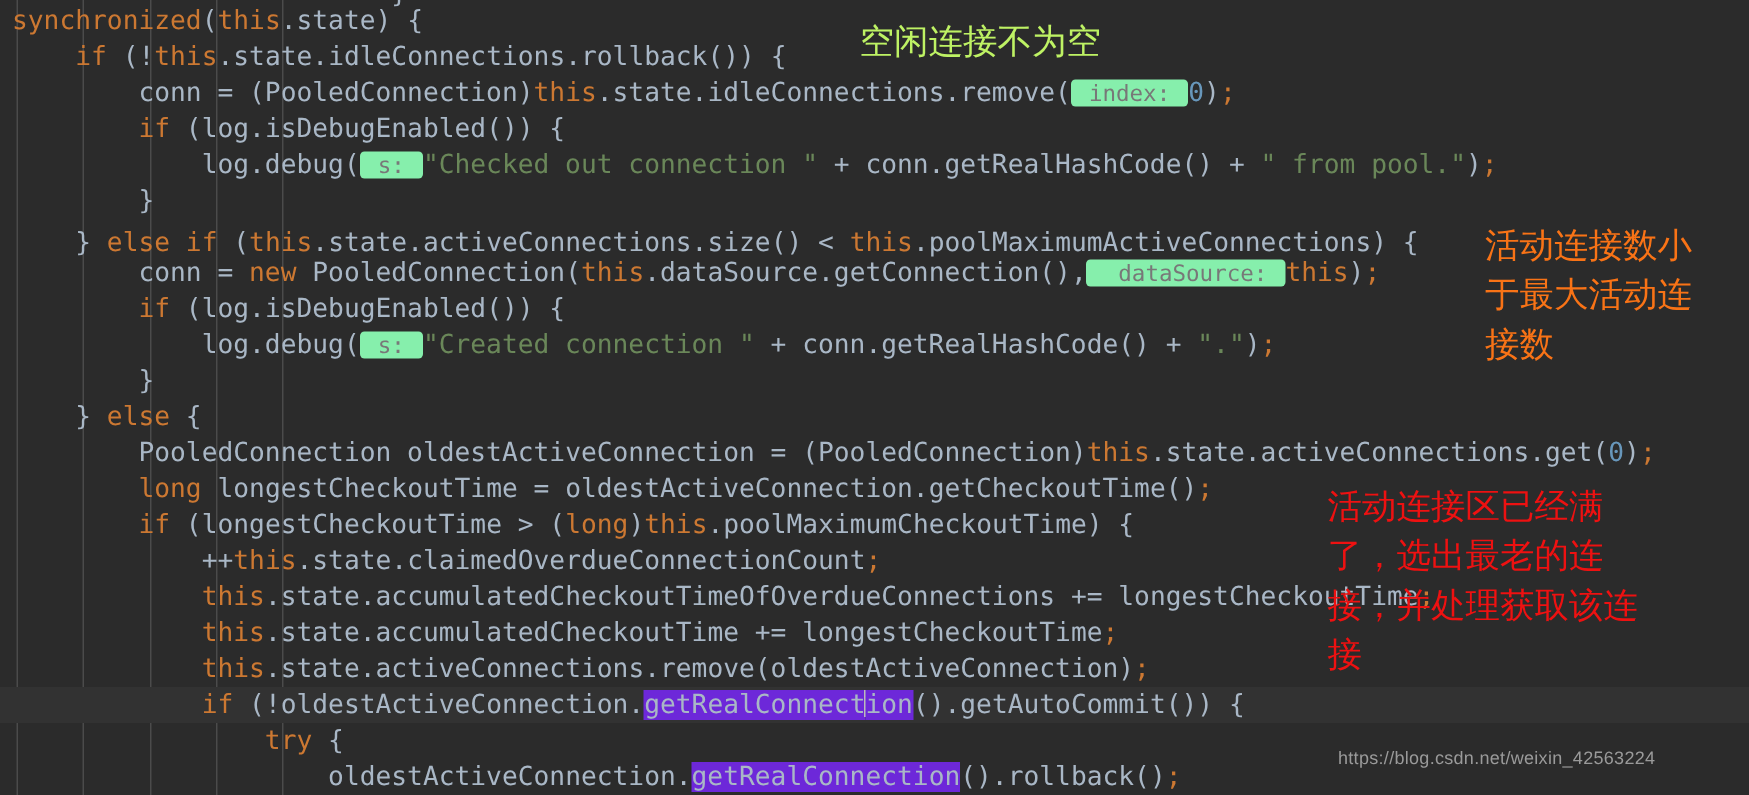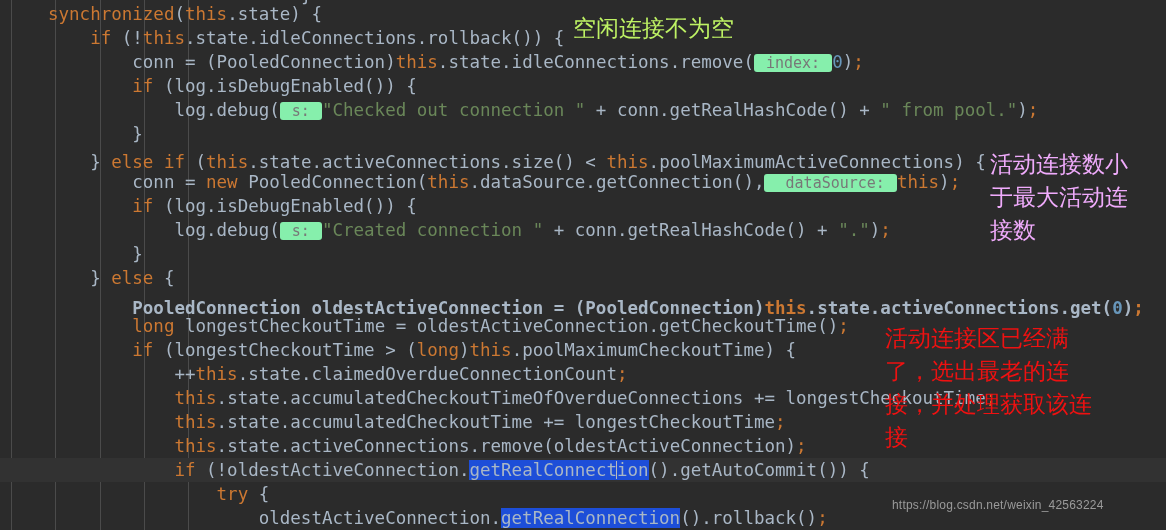--- a/index.html
+++ b/index.html
@@ -25,21 +25,20 @@
   .code-line{
     position:absolute;
     left:0;
     width:954px;
     height:24px;
     line-height:24px;
     font-size:17.5px;
     letter-spacing:0px;
     white-space:pre;
     color:#a9b7c6;
-    padding-left:40px;
   }
   .code-line .txt{
     display:inline-block;
     padding-left:8px;
   }
   .cur-line{
     position:absolute;
     left:0;width:1166px;height:24px;
     background:#323232;
   }
@@ -51,21 +50,21 @@
   .semi{color:#cc7832;}
   .paren{color:#a9b7c6;}
   .hint{
     background:#86efac;
     color:#787878;
     border-radius:3px;
     padding:0 3px;
     font-size:15px;
   }
   .hl{
-    background:#1d4ed8;
+    background:#6d28d9;
   }
   .caret{
     display:inline-block;
     width:2px;
     height:18px;
     background:#bbbbbb;
     vertical-align:-3px;
     margin:0 -1px;
   }
   
@@ -104,35 +103,35 @@
       <div class="code-line" style="top: 50px;"><span class="txt"><span class="ident">        conn = (PooledConnection)</span><span class="kw">this</span><span class="ident">.state.idleConnections.remove(</span><span class="hint"> index: </span><span class="num">0</span><span class="ident">)</span><span class="semi">;</span></span></div>
       <div class="code-line" style="top: 74px;"><span class="txt"><span class="ident">        </span><span class="kw">if</span><span class="ident"> (log.isDebugEnabled()) {</span></span></div>
       <div class="code-line" style="top: 98px;"><span class="txt"><span class="ident">            log.debug(</span><span class="hint"> s: </span><span class="str">"Checked out connection "</span><span class="ident"> + conn.getRealHashCode() + </span><span class="str">" from pool."</span><span class="ident">)</span><span class="semi">;</span></span></div>
       <div class="code-line" style="top: 122px;"><span class="txt"><span class="ident">        }</span></span></div>
       <div class="code-line" style="top: 150px;"><span class="txt"><span class="ident">    } </span><span class="kw">else if</span><span class="ident"> (</span><span class="kw">this</span><span class="ident">.state.activeConnections.size() &lt; </span><span class="kw">this</span><span class="ident">.poolMaximumActiveConnections) {</span></span></div>
       <div class="code-line" style="top: 170px;"><span class="txt"><span class="ident">        conn = </span><span class="kw">new</span><span class="ident"> PooledConnection(</span><span class="kw">this</span><span class="ident">.dataSource.getConnection(),</span><span class="hint">  dataSource: </span><span class="kw">this</span><span class="ident">)</span><span class="semi">;</span></span></div>
       <div class="code-line" style="top: 194px;"><span class="txt"><span class="ident">        </span><span class="kw">if</span><span class="ident"> (log.isDebugEnabled()) {</span></span></div>
       <div class="code-line" style="top: 218px;"><span class="txt"><span class="ident">            log.debug(</span><span class="hint"> s: </span><span class="str">"Created connection "</span><span class="ident"> + conn.getRealHashCode() + </span><span class="str">"."</span><span class="ident">)</span><span class="semi">;</span></span></div>
       <div class="code-line" style="top: 242px;"><span class="txt"><span class="ident">        }</span></span></div>
       <div class="code-line" style="top: 266px;"><span class="txt"><span class="ident">    } </span><span class="kw">else</span><span class="ident"> {</span></span></div>
-      <div class="code-line" style="top: 296px; font-weight: bold;"><span class="txt"><span class="ident">        PooledConnection oldestActiveConnection = (PooledConnection)</span><span class="kw">this</span><span class="ident">.state.activeConnections.get(</span><span class="num">0</span><span class="ident">)</span><span class="semi">;</span></span></div>
+      <div class="code-line" style="top: 290px;"><span class="txt"><span class="ident">        PooledConnection oldestActiveConnection = (PooledConnection)</span><span class="kw">this</span><span class="ident">.state.activeConnections.get(</span><span class="num">0</span><span class="ident">)</span><span class="semi">;</span></span></div>
       <div class="code-line" style="top: 314px;"><span class="txt"><span class="ident">        </span><span class="kw">long</span><span class="ident"> longestCheckoutTime = oldestActiveConnection.getCheckoutTime()</span><span class="semi">;</span></span></div>
       <div class="code-line" style="top: 338px;"><span class="txt"><span class="ident">        </span><span class="kw">if</span><span class="ident"> (longestCheckoutTime &gt; (</span><span class="kw">long</span><span class="ident">)</span><span class="kw">this</span><span class="ident">.poolMaximumCheckoutTime) {</span></span></div>
       <div class="code-line" style="top: 362px;"><span class="txt"><span class="ident">            ++</span><span class="kw">this</span><span class="ident">.state.claimedOverdueConnectionCount</span><span class="semi">;</span></span></div>
       <div class="code-line" style="top: 386px;"><span class="txt"><span class="ident">            </span><span class="kw">this</span><span class="ident">.state.accumulatedCheckoutTimeOfOverdueConnections += longestCheckoutTime</span><span class="semi">;</span></span></div>
       <div class="code-line" style="top: 410px;"><span class="txt"><span class="ident">            </span><span class="kw">this</span><span class="ident">.state.accumulatedCheckoutTime += longestCheckoutTime</span><span class="semi">;</span></span></div>
       <div class="code-line" style="top: 434px;"><span class="txt"><span class="ident">            </span><span class="kw">this</span><span class="ident">.state.activeConnections.remove(oldestActiveConnection)</span><span class="semi">;</span></span></div>
       <div class="cur-line" style="top: 458px; background: rgb(50, 50, 50);"></div>
       <div class="code-line" style="top: 458px;"><span class="txt"><span class="ident">            </span><span class="kw">if</span><span class="ident"> (!oldestActiveConnection.</span><span class="hl">getRealConnect</span><span class="caret"></span><span class="hl">ion</span><span class="ident">().getAutoCommit()) {</span></span></div>
       <div class="code-line" style="top: 482px;"><span class="txt"><span class="ident">                </span><span class="kw">try</span><span class="ident"> {</span></span></div>
       <div class="code-line" style="top: 506px;"><span class="txt"><span class="ident">                    oldestActiveConnection.</span><span class="hl">getRealConnection</span><span class="ident">().rollback()</span><span class="semi">;</span></span></div>
     </div>
   <div id="annots">
       <div class="annot" style="left: 573px; top: 12px; color: #bef264;">空闲连接不为空</div>
-      <div class="annot" style="left: 990px; top: 148px; color: #f0abfc;">活动连接数小
+      <div class="annot" style="left: 990px; top: 148px; color: #f97316;">活动连接数小
 于最大活动连
 接数</div>
       <div class="annot" style="left: 885px; top: 322px; color: rgb(238, 17, 17);">活动连接区已经满
 了，选出最老的连
 接，并处理获取该连
 接</div>
     </div>
   <div class="watermark" id="watermark" style="left: 892px; top: 498px; color: rgb(154, 154, 154);">https://blog.csdn.net/weixin_42563224</div>
 </div>
 

